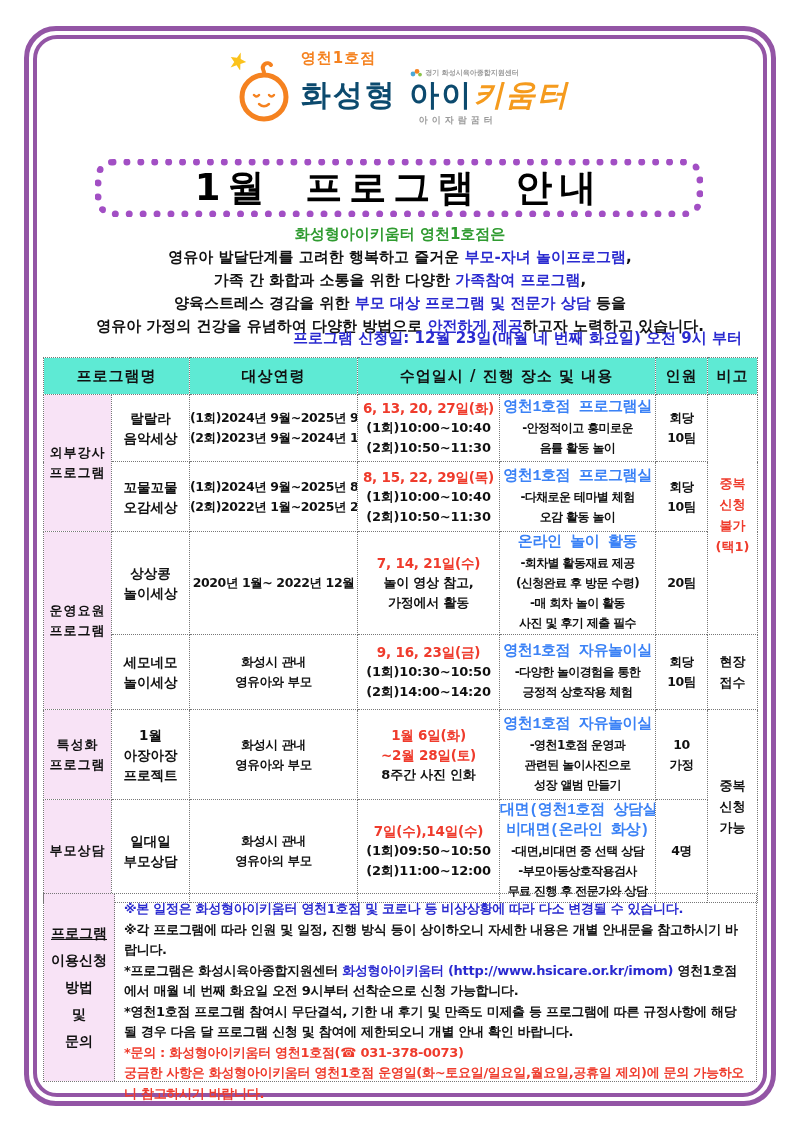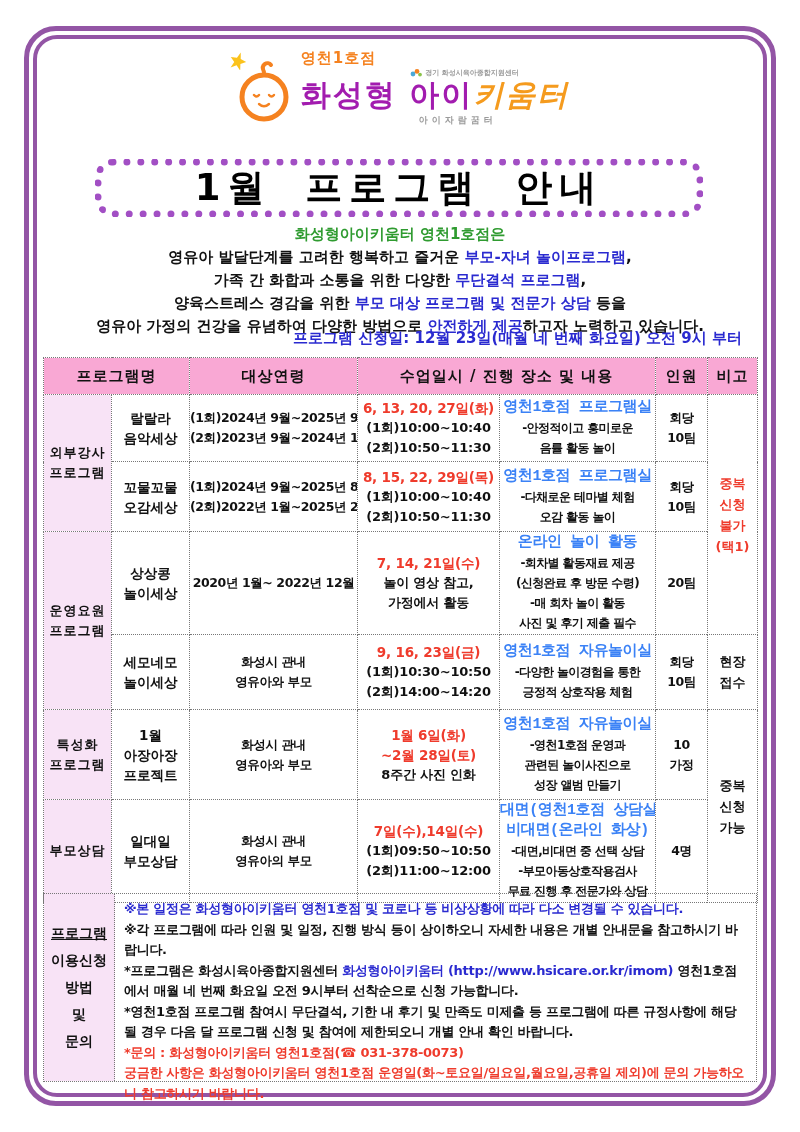--- a/index.html
+++ b/index.html
@@ -20,21 +20,21 @@
   .logo{position:absolute;top:46px;left:0;width:800px;display:flex;justify-content:center;align-items:center;gap:8px;}
   .logo-face{position:relative;width:62px;height:78px;margin-top:6px;}
   .logo-face svg{position:absolute;left:6px;top:8px;}
   .logo-face .star{position:absolute;left:-2px;top:0;}
   .logo-texts{display:flex;flex-direction:column;}
   .logo-toprow{display:flex;align-items:flex-start;gap:34px;}
   .branch{color:#f58220;font-size:15px;letter-spacing:1px;}
   .partner{display:flex;align-items:center;gap:3px;margin-top:19px;}
   .partner-text{font-size:7px;color:#9a9a9a;font-weight:700;letter-spacing:0;}
   .brand{font-size:30px;letter-spacing:2px;line-height:34px;}
-  .brand .gray{color:#a21caf;}
+  .brand .gray{color:#0c4a6e;}
   .brand .orange{color:#f59b1e;font-style:italic;}
   .slogan{font-size:9px;color:#9a9a9a;letter-spacing:4px;margin:2px 0 0 118px;}
   
   .title-box{
     position:absolute;left:95px;top:159px;width:608px;height:58px;
     border:7px dotted #a24fc4;border-radius:18px;
     display:flex;align-items:center;justify-content:center;box-sizing:border-box;
   }
   .title-text{font-size:37px;letter-spacing:7px;word-spacing:14px;color:#000;}
   
@@ -43,21 +43,21 @@
   .intro .blue{color:#2a2ad0;}
   .apply-line{position:absolute;top:329px;left:0;width:800px;text-align:right;padding-right:58px;box-sizing:border-box;font-size:15px;color:#2a2ad0;}
   
   table.prog{
     position:absolute;left:43px;top:357px;width:714px;border-collapse:collapse;table-layout:fixed;
   }
   table.prog td{
     border:1px dotted #777;text-align:center;vertical-align:middle;padding:1px 0;
     font-size:13px;line-height:20px;overflow:hidden;
   }
-  tr.head td{background:#f9a8d4;font-size:15px;letter-spacing:1px;height:34px;}
+  tr.head td{background:#5eead4;font-size:15px;letter-spacing:1px;height:34px;}
   td.group{background:#f8e3f6;font-size:14px;letter-spacing:1px;}
   td.agecell .ln{font-size:12.5px;letter-spacing:-0.4px;white-space:nowrap;}
   td.namecell .ln{font-size:13.5px;}
   td.schedcell .ln{font-size:13px;white-space:nowrap;letter-spacing:-0.2px;}
   td.schedcell .red{color:#ef3b2c;font-size:13.5px;}
   td.placecell .ln{font-size:12px;white-space:nowrap;letter-spacing:-0.6px;}
   td.placecell .blue{color:#3b82f6;font-size:15px;letter-spacing:-0.4px;font-family:Liberation Mono, monospace;}
   td.capcell .ln{font-size:12.5px;letter-spacing:-0.4px;}
   td.notecell .ln{font-size:13px;line-height:21px;}
   td.note-red .ln{color:#ef3b2c;}
@@ -118,21 +118,21 @@
   </div>
 </div>
 
 <div class="title-box">
   <span class="title-text">1월 프로그램 안내</span>
 </div>
 
 <div class="intro">
   <div><span class="green">화성형아이키움터 영천1호점은</span></div>
   <div><span>영유아 발달단계를 고려한 행복하고 즐거운 </span><span class="blue">부모-자녀 놀이프로그램</span><span>,</span></div>
-  <div><span>가족 간 화합과 소통을 위한 다양한 </span><span class="blue">무단결석 프로그램</span><span>,</span></div>
+  <div><span>가족 간 화합과 소통을 위한 다양한 </span><span class="blue">가족참여 프로그램</span><span>,</span></div>
   <div><span>양육스트레스 경감을 위한 </span><span class="blue">부모 대상 프로그램 및 전문가 상담</span><span> 등을</span></div>
   <div><span>영유아 가정의 건강을 유념하여 다양한 방법으로 </span><span class="blue">안전하게 제공</span><span>하고자 노력하고 있습니다.</span></div>
 </div>
 <div class="apply-line">프로그램 신청일: 12월 23일(매월 네 번째 화요일) 오전 9시 부터</div>
 
 <table class="prog">
   <colgroup>
     <col style="width:68px">
       <col style="width:78px">
       <col style="width:168px">

